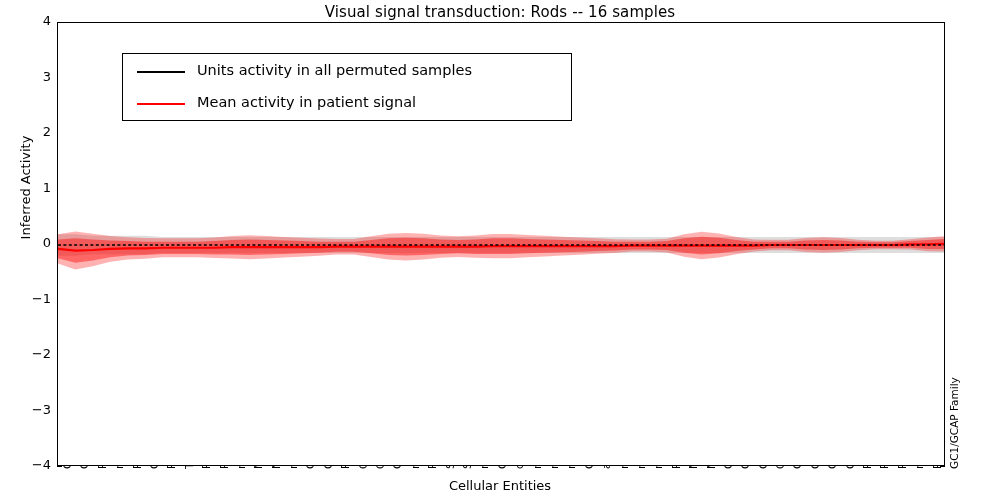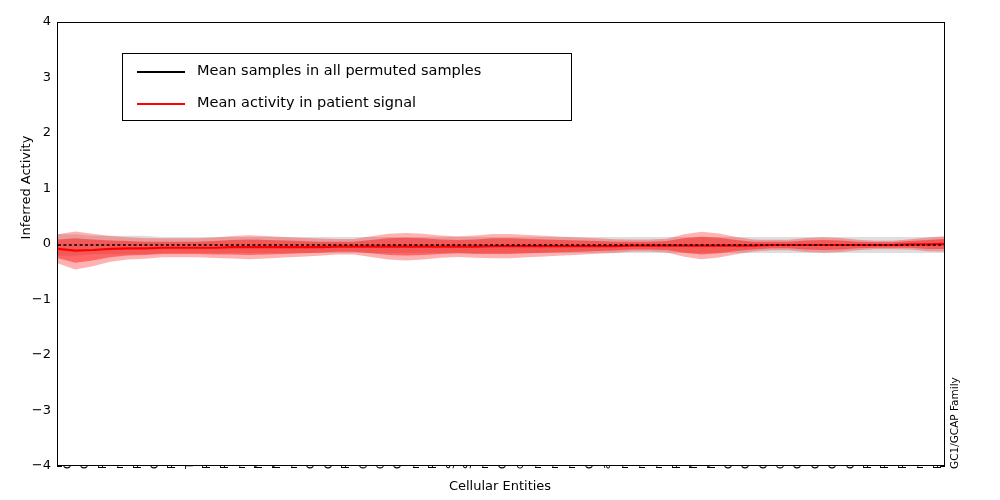--- a/index.html
+++ b/index.html
@@ -26,20 +26,21 @@
           border:1.1px solid #000;background:#fff;box-sizing:border-box;}
   .lgrow{position:absolute;left:0;height:34px;width:100%;}
   .lgline{position:absolute;left:14px;top:16px;width:48px;height:1.6px;}
   .lgtxt{position:absolute;left:74px;top:7px;font-size:14.5px;}
 </style>
 </head>
 <body>
 
 <div id="fig">
 
+  <div id="title">Visual signal transduction: Rods -- 16 samples</div>
   <div id="ylabel">Inferred Activity</div>
   <div id="xlabel">Cellular Entities</div>
 
   <div id="yticks-layer">
       <div class="ytick" style="top: 22px; right: 949px;">4</div>
       <div class="ytickmark" style="top: 22px;"></div>
       <div class="ytickmark r" style="top: 22px;"></div>
       <div class="ytick" style="top: 77.5px; right: 949px;">3</div>
       <div class="ytickmark" style="top: 77.5px;"></div>
       <div class="ytickmark r" style="top: 77.5px;"></div>
@@ -233,21 +234,21 @@
         </g>
       <g id="lines">
           <polyline points="0.00,225.89 17.39,227.55 34.78,227.00 52.18,225.89 69.57,225.33 86.96,225.33 104.35,224.77 121.75,224.77 139.14,224.77 156.53,224.77 173.92,224.22 191.31,224.22 208.71,224.22 226.10,224.22 243.49,224.22 260.88,224.22 278.27,223.67 295.67,223.67 313.06,223.67 330.45,223.67 347.84,223.67 365.24,223.67 382.63,223.67 400.02,223.67 417.41,223.67 434.80,223.11 452.20,223.11 469.59,223.11 486.98,223.11 504.37,223.11 521.76,223.11 539.16,223.11 556.55,223.11 573.94,222.55 591.33,222.55 608.73,222.55 626.12,222.55 643.51,222.55 660.90,222.55 678.29,222.55 695.69,222.55 713.08,222.00 730.47,222.00 747.86,222.00 765.25,222.00 782.65,222.00 800.04,222.00 817.43,222.00 834.82,222.00 852.22,221.45 869.61,221.45 887.00,220.89" fill="none" stroke="#FF0000" stroke-width="2.2"></polyline>
           <polyline points="0.00,222.00 17.39,222.00 34.78,222.00 52.18,222.00 69.57,222.00 86.96,222.00 104.35,222.00 121.75,222.00 139.14,222.00 156.53,222.00 173.92,222.00 191.31,222.00 208.71,222.00 226.10,222.00 243.49,222.00 260.88,222.00 278.27,222.00 295.67,222.00 313.06,222.00 330.45,222.00 347.84,222.00 365.24,222.00 382.63,222.00 400.02,222.00 417.41,222.00 434.80,222.00 452.20,222.00 469.59,222.00 486.98,222.00 504.37,222.00 521.76,222.00 539.16,222.00 556.55,222.00 573.94,222.00 591.33,222.00 608.73,222.00 626.12,222.00 643.51,222.00 660.90,222.00 678.29,222.00 695.69,222.00 713.08,222.00 730.47,222.00 747.86,222.00 765.25,222.00 782.65,222.00 800.04,222.00 817.43,222.00 834.82,222.00 852.22,222.00 869.61,222.00 887.00,222.00" fill="none" stroke="#000000" stroke-width="1.6" stroke-dasharray="3,2.4"></polyline>
         </g>
     </svg>
 
     <div id="legend">
       <div class="lgrow" style="top:1px">
         <div class="lgline" style="background: rgb(0, 0, 0);"></div>
-        <div class="lgtxt">Mean samples in all permuted samples</div>
+        <div class="lgtxt">Units activity in all permuted samples</div>
       </div>
       <div class="lgrow" style="top:33px">
         <div class="lgline" style="background: rgb(255, 0, 0);"></div>
         <div class="lgtxt">Mean activity in patient signal</div>
       </div>
     </div>
   </div>
 </div>
 
 </body></html>

